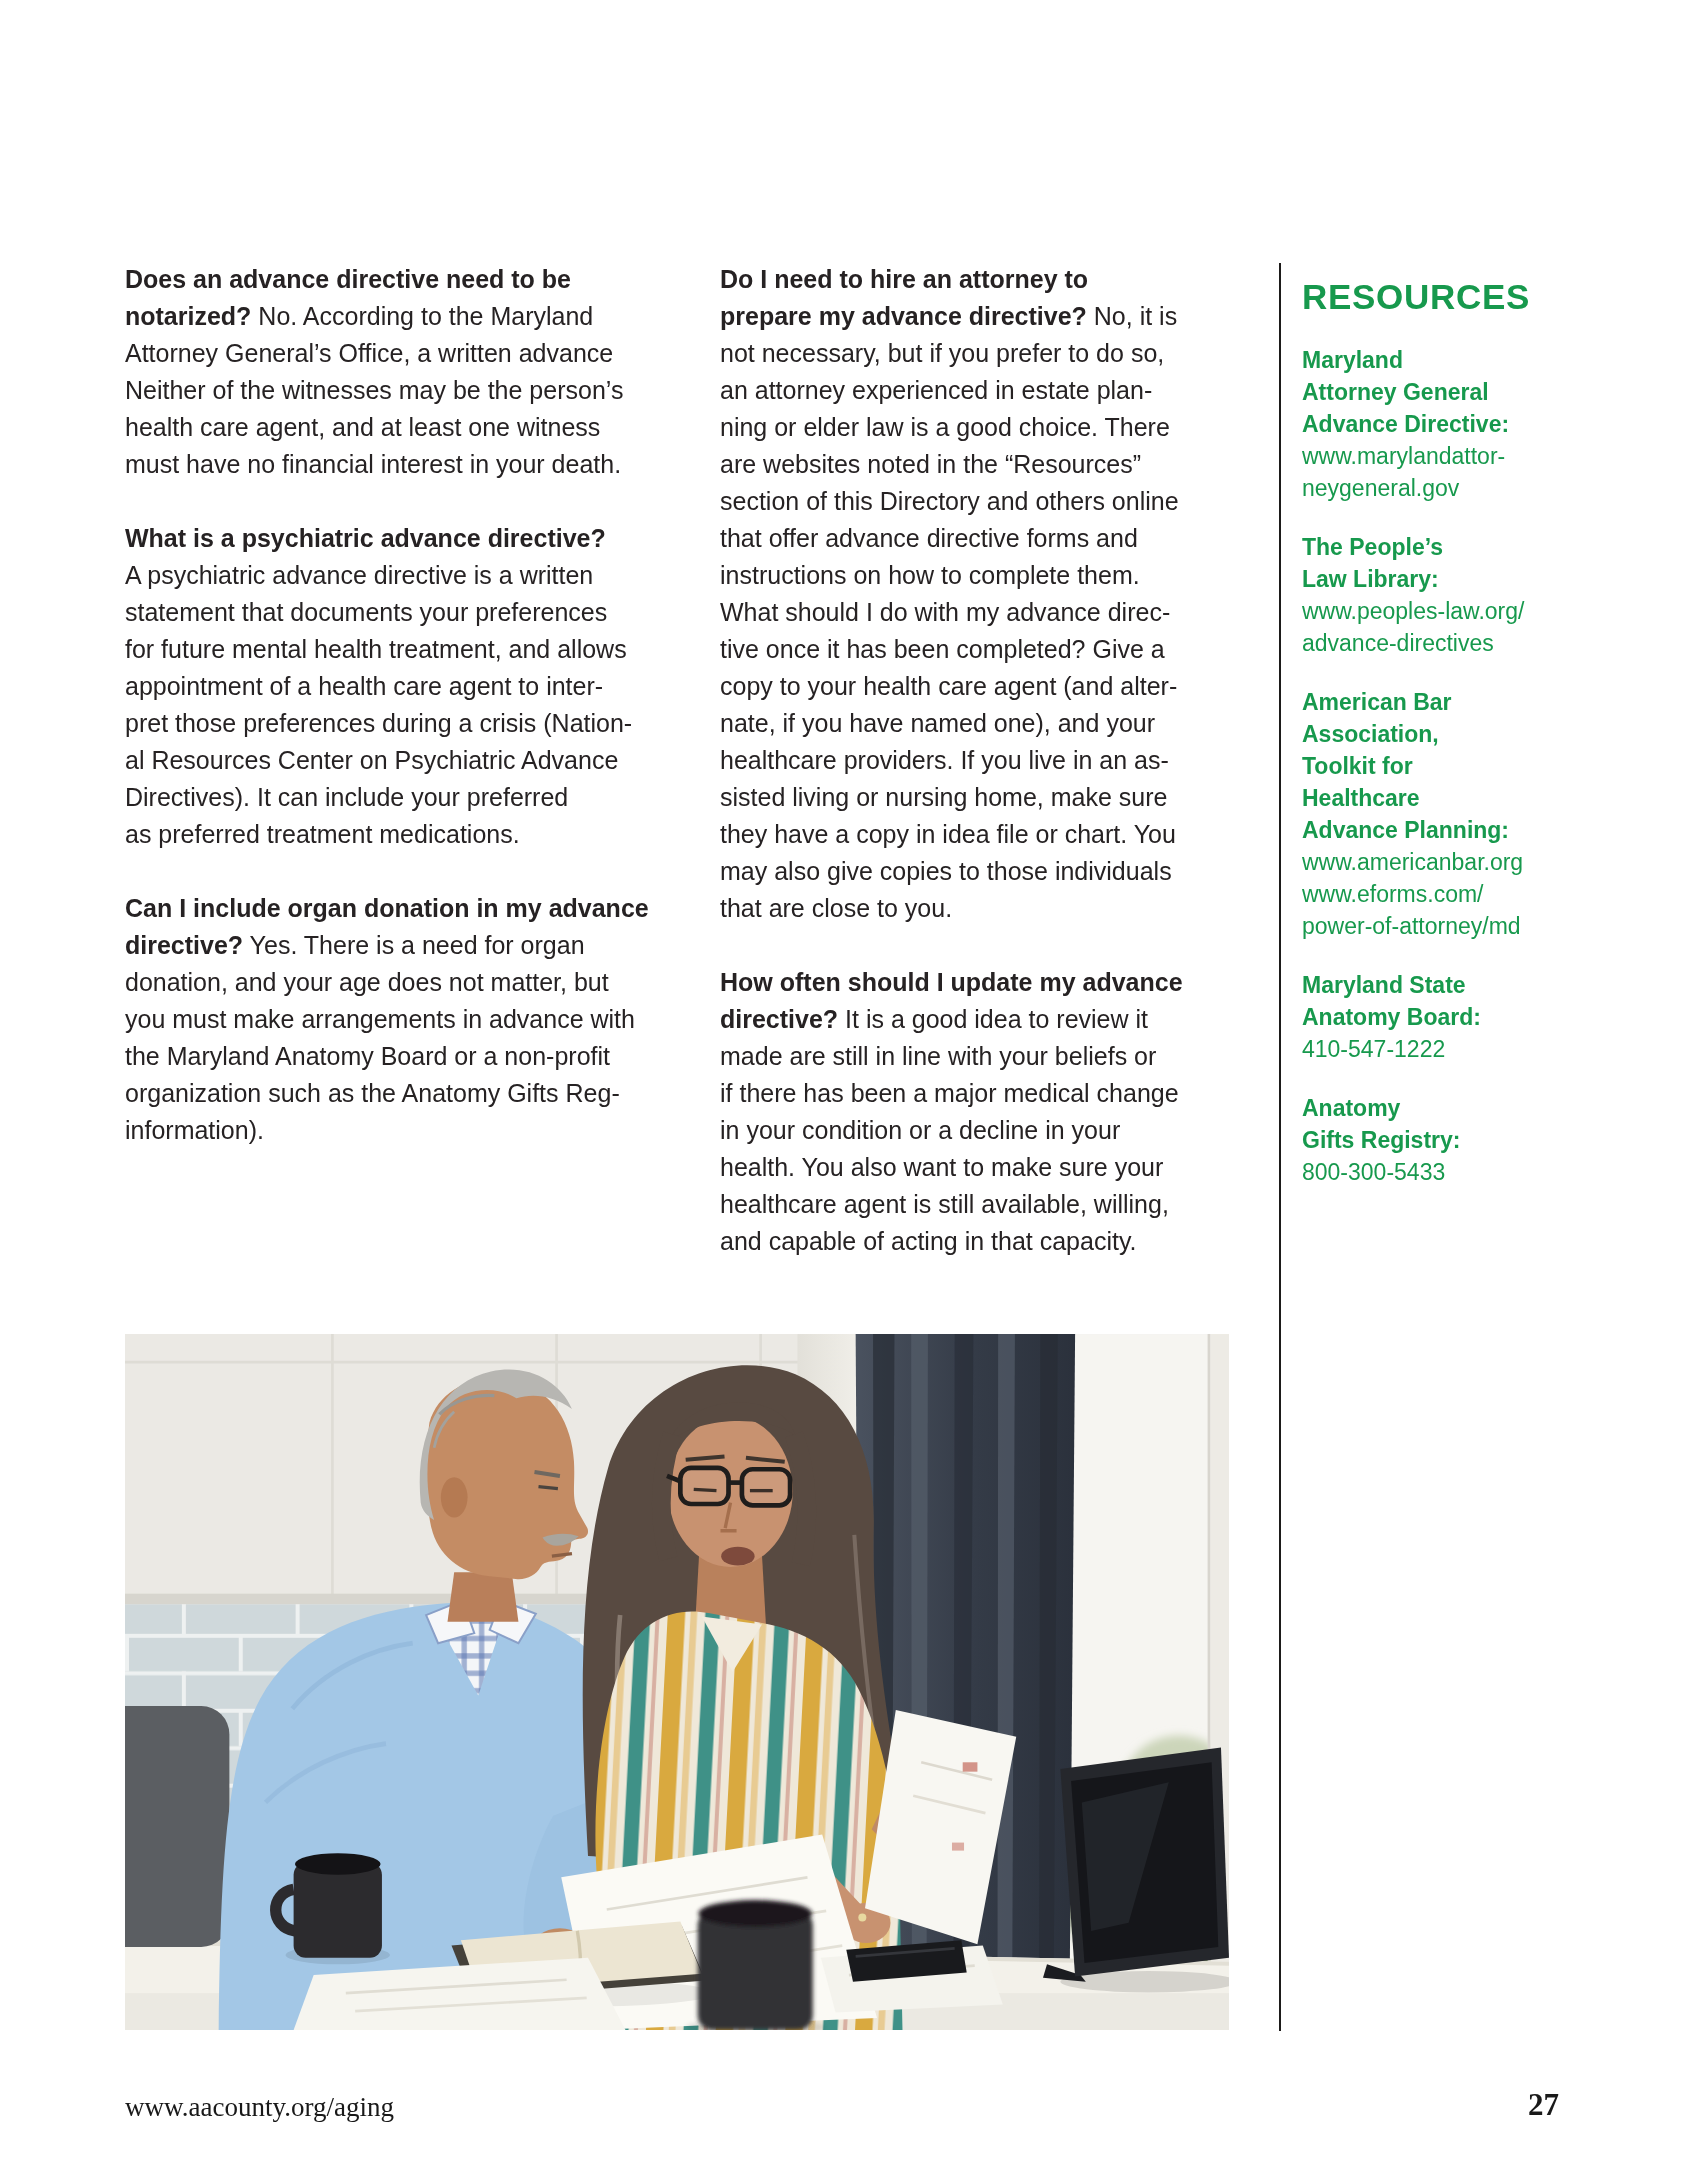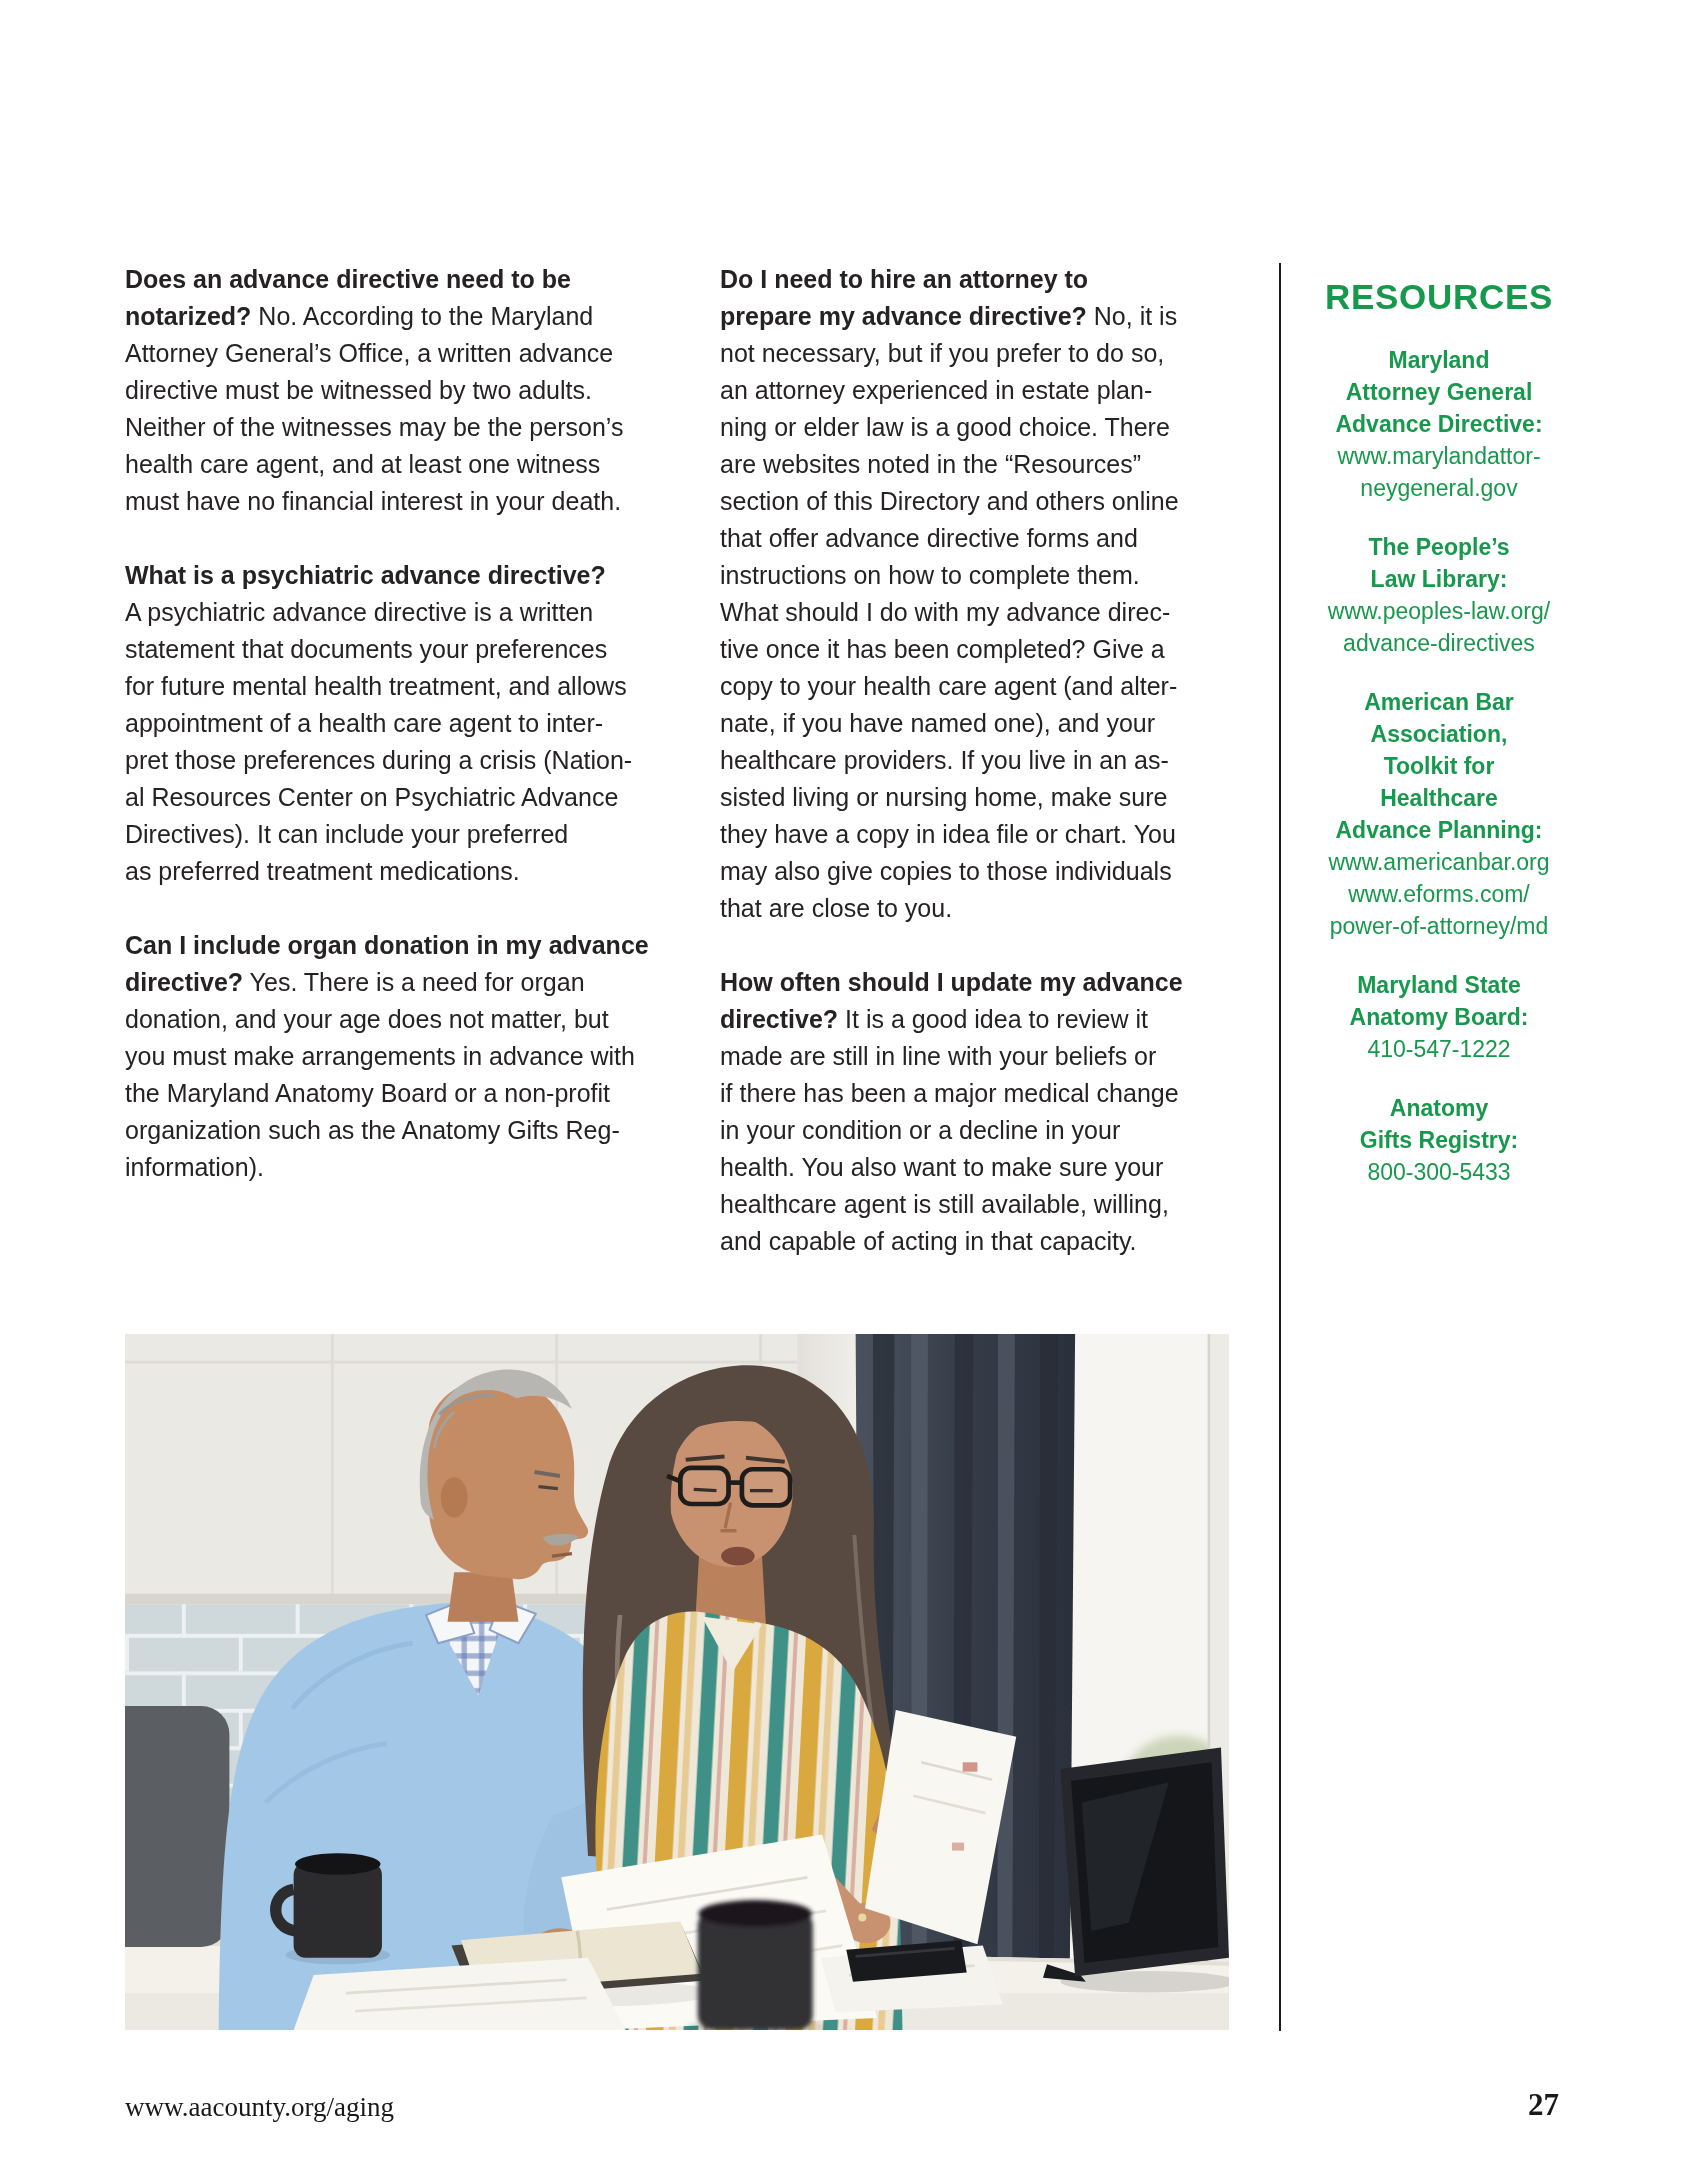--- a/index.html
+++ b/index.html
@@ -9,38 +9,37 @@
     background:#ffffff; color:var(--ink);
     font-family:"Liberation Sans", sans-serif;
   }
   .col { position:absolute; top:261px; font-size:25px; line-height:37px; }
   #col-left { left:125px; width:582px; }
   #col-middle { left:720px; width:549px; }
   .para + .para { margin-top:37px; }
   .line { white-space:nowrap; }
   .b { font-weight:bold; }
   #rule { position:absolute; left:1279px; top:263px; width:2px; height:1768px; background:#1d1b1a; }
-  #sidebar { position:absolute; left:1302px; top:277px; width:274px; text-align:center; color:var(--green); }
+  #sidebar { position:absolute; left:1302px; top:277px; width:274px; color:var(--green); }
   #sidebar-title { font-size:35px; font-weight:bold; letter-spacing:0.7px; line-height:40px; }
   .sb-group { margin-top:27px; font-size:23px; line-height:32px; }
   .sb-bold { font-weight:bold; }
   #photo { position:absolute; left:125px; top:1334px; width:1104px; height:696px; }
   #photo svg { display:block; }
   #footer-url { position:absolute; left:125px; top:2092px; font-family:Liberation Serif, serif; font-size:27px; color:#191919; }
   #page-number { position:absolute; left:1528px; top:2087px; font-family:"Liberation Serif", serif; font-size:31px; font-weight:bold; color:#191919; }
 </style>
 </head>
 <body>
 
 <div class="col" id="col-left">
     <div class="para">
       <div class="line"><span class="b">Does an advance directive need to be</span></div>
       <div class="line"><span class="b">notarized?</span><span> No. According to the Maryland</span></div>
       <div class="line"><span>Attorney General’s Office, a written advance</span></div>
-      <div class="line"><span>directive must be witnessed by two adults.</span></div>
       <div class="line"><span>Neither of the witnesses may be the person’s</span></div>
       <div class="line"><span>health care agent, and at least one witness</span></div>
       <div class="line"><span>must have no financial interest in your death.</span></div>
     </div>
     <div class="para">
       <div class="line"><span class="b">What is a psychiatric advance directive?</span></div>
       <div class="line"><span>A psychiatric advance directive is a written</span></div>
       <div class="line"><span>statement that documents your preferences</span></div>
       <div class="line"><span>for future mental health treatment, and allows</span></div>
       <div class="line"><span>appointment of a health care agent to inter-</span></div>

